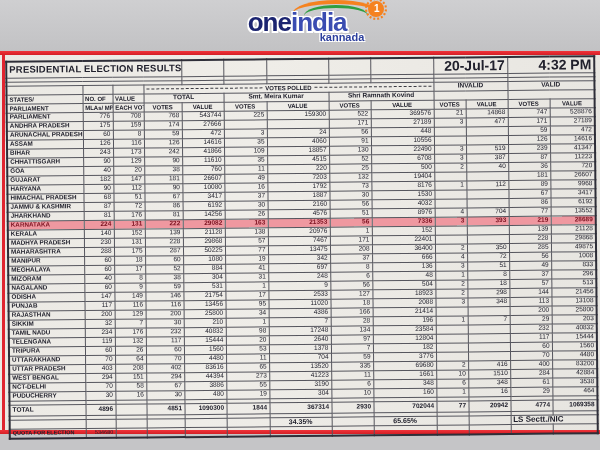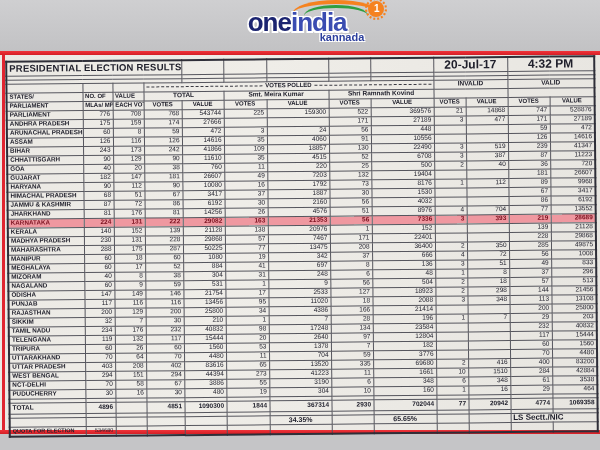--- a/index.html
+++ b/index.html
@@ -24,21 +24,21 @@
   .paper{height:375px;background:linear-gradient(100deg,#ebe9e4,#efede8 40%,#e7e5e0);position:relative;padding-top:3px;box-sizing:border-box;}
   .paper .left-red{position:absolute;left:2px;top:0;bottom:0;width:3px;background:#e02530;}
   
   table{border-collapse:collapse;table-layout:fixed;width:588px;margin-left:7px;
     transform:rotate(-0.55deg);transform-origin:50% 50%;
     font-size:6.5px;color:#20202c;background:transparent;}
   td{border:1px solid #56565e;padding:0 2px;height:8px;line-height:1.05;vertical-align:middle;overflow:hidden;white-space:nowrap;}
   table{border:2px solid #2e2e38;}
   .title-row td{height:12px;}
   .title{font-size:9.5px;font-weight:bold;letter-spacing:0.2px;}
-  .datetime{font-size:12px;font-weight:bold;text-align:center;}
+  .datetime{font-size:14px;font-weight:bold;text-align:right;}
   .thin td{height:3px;}
   .dashcell{display:flex;align-items:center;gap:3px;font-size:6px;font-weight:bold;}
   .dashcell::before,.dashcell::after{content:"";flex:1;border-top:1px dashed #3a3a42;height:0;}
   .grp{font-weight:bold;text-align:center;font-size:6.5px;}
   .hleft{font-weight:bold;font-size:6px;}
   .subh{font-weight:bold;text-align:center;font-size:6px;}
   .num{text-align:right;}
   .c-state{font-weight:bold;font-size:6.3px;}
   tr.hl td{background:#ef98a0;color:#7c1220;font-weight:bold;}
   .total-row td{height:10px;font-weight:bold;}

